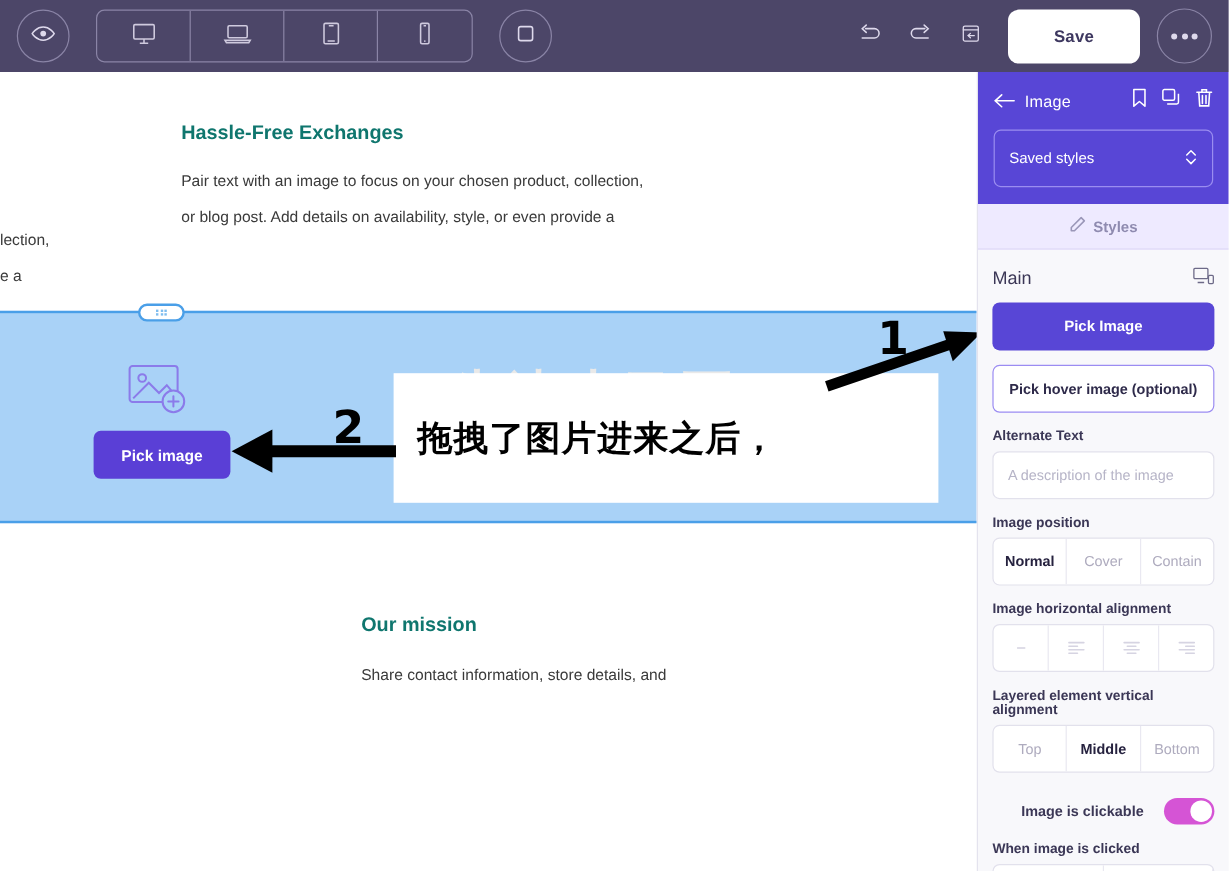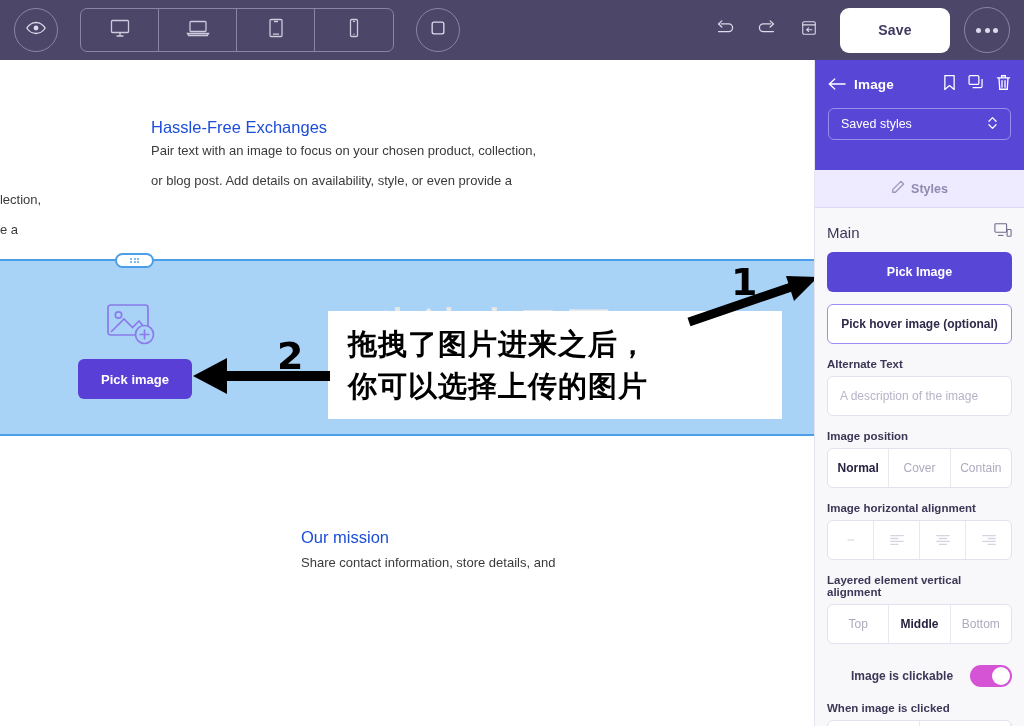--- a/index.html
+++ b/index.html
@@ -63,23 +63,22 @@
   .dot { width: 5px; height: 5px; border-radius: 50%; background: #ded9ec; }
 
   
   .canvas {
     position: absolute; left: 0; top: 60px;
     width: 814px; height: 666px; background: #ffffff;
     overflow: hidden;
   }
   .sect-title {
     position: absolute;
-    font-size: 16.5px; color: #1d4ed8; font-weight: 400;
+    font-size: 16.5px; color: #0f766e; font-weight: 700;
     font-family: "Liberation Sans", sans-serif;
-    margin-top: 16px;
   }
   .sect-body {
     position: absolute;
     font-size: 13px; color: #3a3a3a; line-height: 30px;
   }
 
   
   .dropzone {
     position: absolute; left: 0; top: 199px; width: 814px; height: 177px;
     background: #a9d2f7;
@@ -146,25 +145,25 @@
     border-left: 1px solid #e4e3ee;
   }
   .panel-head {
     height: 110px; background: #5846d6; padding: 0 13px;
   }
   .panel-head-row {
     display: flex; align-items: center; height: 40px; padding-top: 8px;
   }
   .back-arrow { margin-right: 8px; display:flex; }
   .panel-title {
-    color: #ffffff; font-size: 13.5px; font-weight: 700; letter-spacing: .2px;
+    color: #ffffff; font-size: 13.5px; font-weight: 400; letter-spacing: .2px;
   }
   .panel-head-icons { margin-left: auto; display: flex; align-items: center; gap: 12px; }
   .saved-styles {
-    margin-top: 8px; height: 32px; border: 1.4px solid #9a8df0;
+    margin-top: 8px; height: 48px; border: 1.4px solid #9a8df0;
     border-radius: 6px; display: flex; align-items: center;
     padding: 0 12px; color: #ffffff; font-size: 12.5px;
   }
   .saved-styles .lbl { flex: 1; }
 
   .tabs {
     display: flex; height: 38px; background: #eeeaff;
     border-bottom: 1px solid #ded8f7;
   }
   .tab {
@@ -372,21 +371,20 @@
     <div class="sect-body" style="left:-20px; top:495px;">rch</div>
     <div class="sect-title" style="left:301px; top:452px;">Our mission</div>
     <div class="sect-body" style="left:301px; top:488px; width:420px;">Share contact information, store details, and</div>
   </div>
 
   <div class="watermark">牛津小马哥</div>
   <div class="watermark2">ymasoo.com</div>
 
   <div class="anno-box">
     <div class="anno-line">拖拽了图片进来之后，</div>
-    <div class="anno-line">你可以选择上传的图片</div>
   </div>
 
   <svg class="arrow-svg" width="1024" height="726">
 
     <g>
       <line x1="689" y1="322" x2="800" y2="284" stroke="#000" stroke-width="9"></line>
       <polygon points="818,277 786,276 794,301"></polygon>
     </g>
 
     <g>

